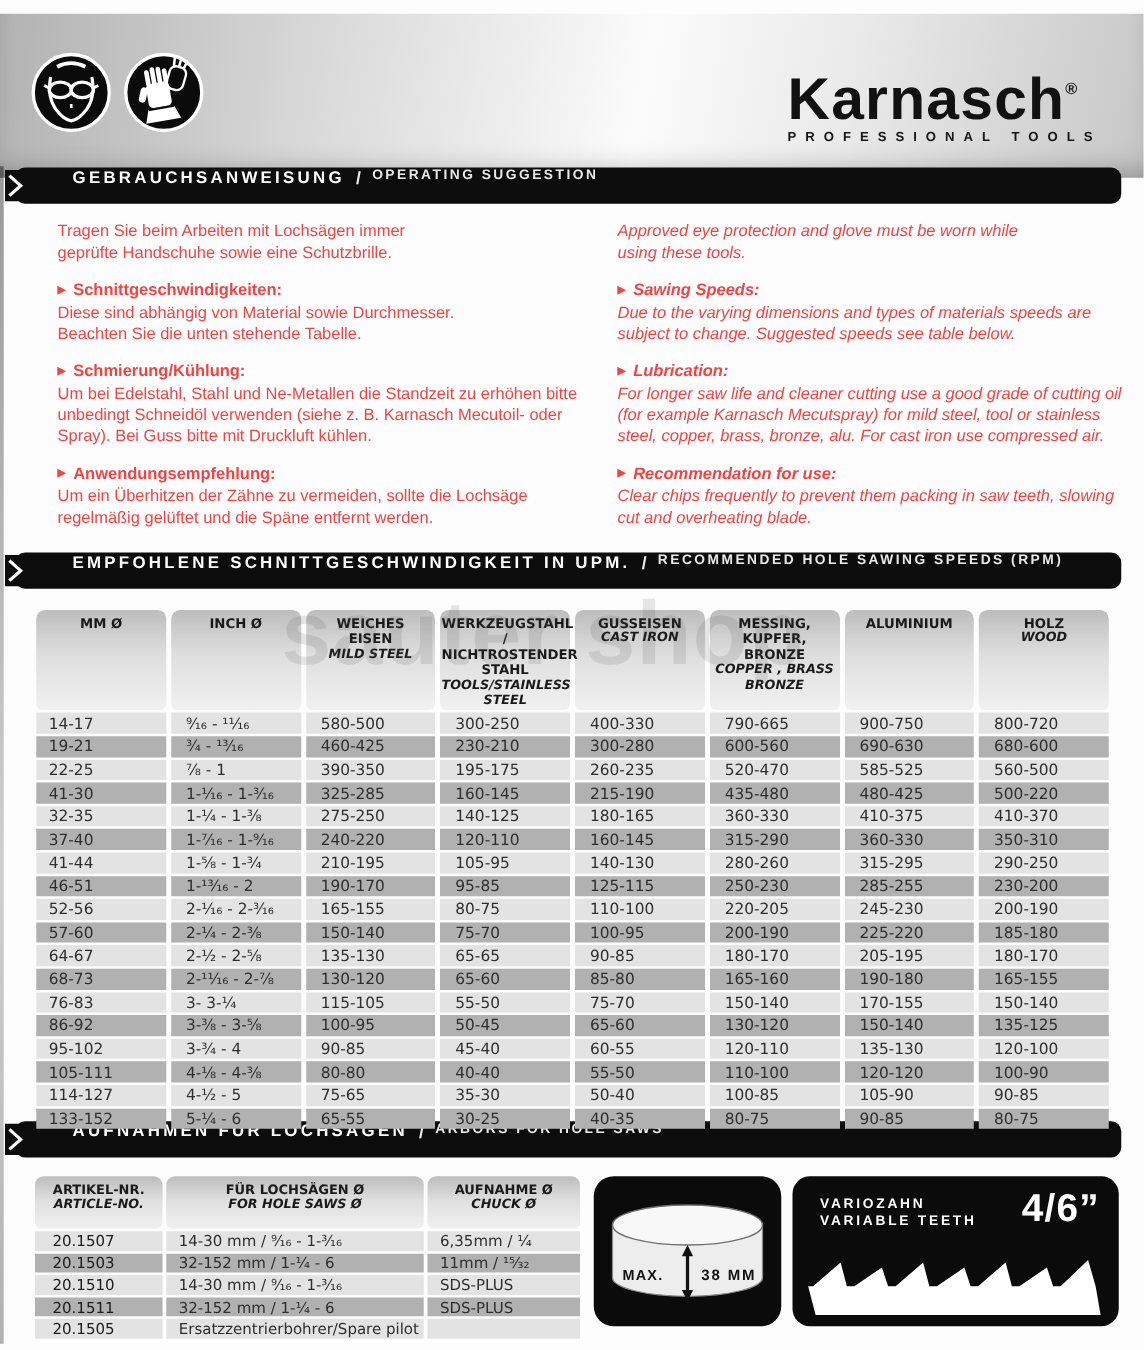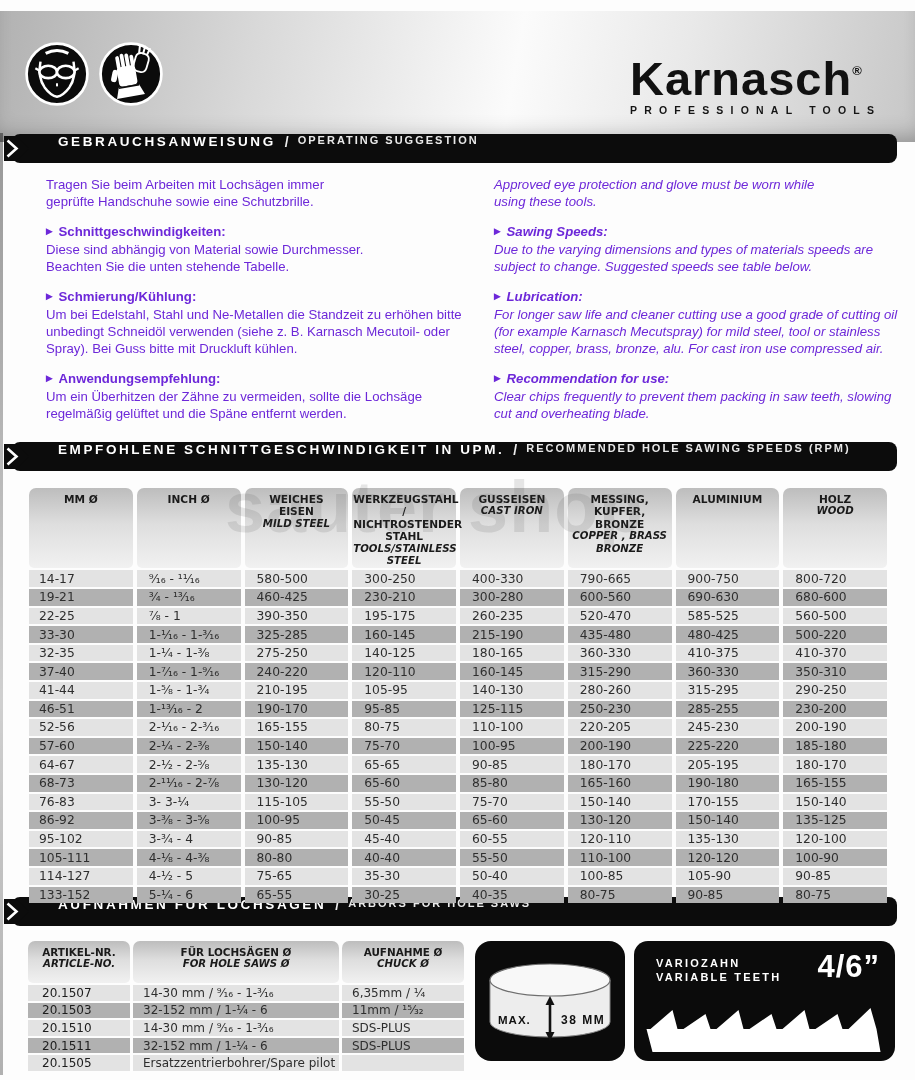--- a/index.html
+++ b/index.html
@@ -23,21 +23,21 @@
   
   .bar{position:absolute;left:12px;width:885px;height:29px;background:#0c0c0c;border-radius:8px;
        display:flex;padding-left:46px;box-sizing:border-box;color:#fff;white-space:nowrap}
   .bar.b1{top:134px}.bar.b2{top:442px}.bar.b3{top:897px}
   .bar .arrow{position:absolute;left:-9px;top:1px}
   .bar .de{font-size:13.5px;font-weight:bold;letter-spacing:2.6px}
   .bar .sep{margin:0 9px;font-size:14px;font-weight:bold;color:#eee}
   .bar .en{font-size:11px;font-weight:bold;letter-spacing:2px;color:#e9e9e9}
 
   
-  .txt{position:absolute;top:176px;color:#6d28d9}
+  .txt{position:absolute;top:176px;color:#ef4444}
   .txt.de-col{left:46px;width:416px}
   .txt.en-col{left:494px;width:410px;font-style:italic}
   .txt p{margin:0 0 13px;font-size:13.2px;line-height:17px;white-space:pre-line}
   .txt h4{margin:0 0 1px;font-size:13.2px;line-height:17px;font-weight:bold}
   .txt h4::before{content:"▶";font-size:8.5px;margin-right:6px;vertical-align:2px;font-style:normal}
 
   
   .speeds{position:absolute;left:25px;top:486px;width:866px;z-index:2}
   .speeds table,.arbors table{width:100%;table-layout:fixed;border-collapse:separate;
         border-spacing:4px 2px;font-family:"DejaVu Sans",sans-serif}
@@ -231,21 +231,21 @@
             <td>22-25</td>
             <td>⁷⁄₈ - 1</td>
             <td>390-350</td>
             <td>195-175</td>
             <td>260-235</td>
             <td>520-470</td>
             <td>585-525</td>
             <td>560-500</td>
           </tr>
           <tr class="dark">
-            <td>33-30</td>
+            <td>41-30</td>
             <td>1-¹⁄₁₆ - 1-³⁄₁₆</td>
             <td>325-285</td>
             <td>160-145</td>
             <td>215-190</td>
             <td>435-480</td>
             <td>480-425</td>
             <td>500-220</td>
           </tr>
           <tr class="light">
             <td>32-35</td>

